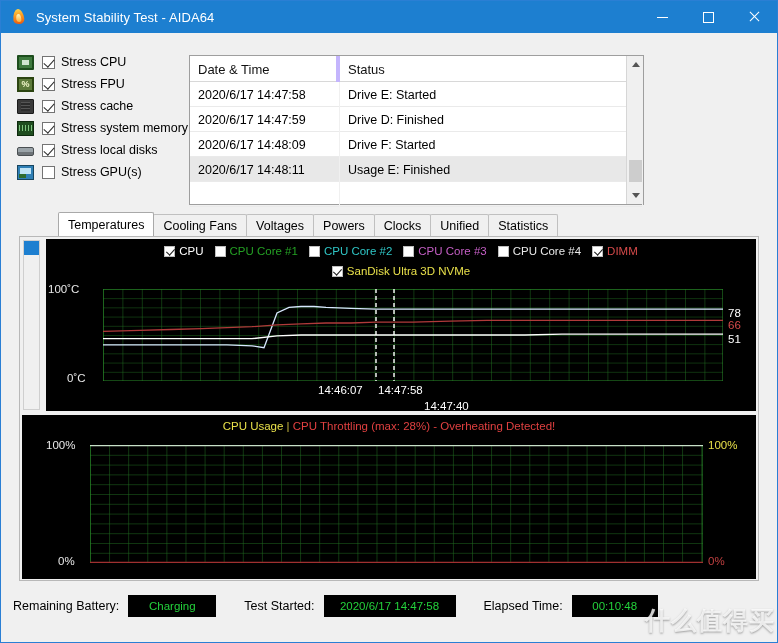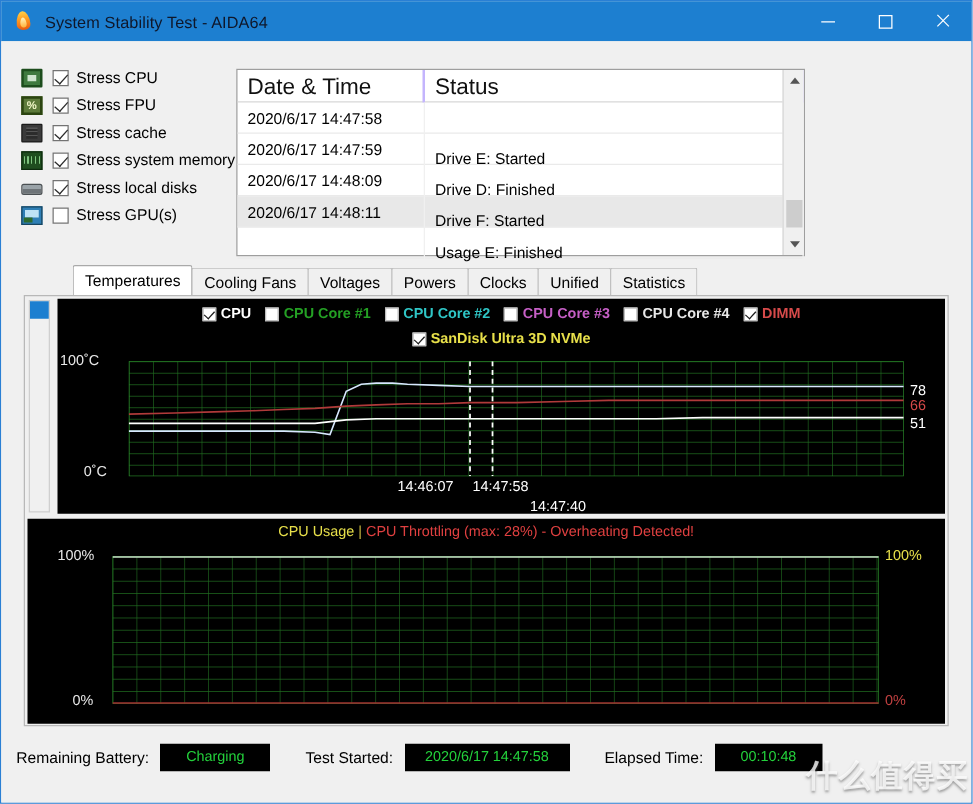--- a/index.html
+++ b/index.html
@@ -33,21 +33,21 @@
     background:linear-gradient(to bottom, #ffd24a 0%, #ff9a1f 45%, #e85a10 100%);
     border-radius:52% 48% 45% 55% / 72% 70% 30% 28%;
     transform:rotate(-7deg);
   }
   .flame:after {
     content:""; position:absolute; left:3px; top:5px; width:5px; height:8px;
     background:linear-gradient(to bottom,#fff6c0,#ffb23a);
     border-radius:50% 50% 45% 55% / 65% 65% 35% 35%;
   }
   .title-text {
-    color:#0f172a; font-size:13px; letter-spacing:.1px;
+    color:#ffffff; font-size:13px; letter-spacing:.1px;
     white-space:nowrap;
   }
   .win-btns { position:absolute; right:0; top:0; height:32px; display:flex; }
   .win-btn {
     width:46px; height:32px; display:flex; align-items:center; justify-content:center;
     color:#fff;
   }
   .glyph-min { width:11px; height:1px; background:#fff; }
   .glyph-max { width:11px; height:11px; border:1px solid #fff; }
   .glyph-close { position:relative; width:12px; height:12px; }
@@ -94,34 +94,34 @@
   .ic-gpu:after { content:""; position:absolute; left:2px; top:2px; right:2px; bottom:5px; background:#bfe3f5; }
   .ic-gpu:before { content:""; position:absolute; left:1px; bottom:1px; width:7px; height:4px; background:#2e6b2e; z-index:2; }
 
   
   .logwrap {
     position:absolute; left:188px; top:22px; width:455px; height:150px;
     background:#fff; border:1px solid #9e9e9e;
   }
   .log-head { display:flex; height:26px; border-bottom:1px solid #d8d8d8; }
   .log-head .col {
-    font-size:18px; color:#111; display:flex; align-items:center; padding-left:8px;
-    border-right:2px solid #c4b5fd; height:26px;
+    font-size:13px; color:#111; display:flex; align-items:center; padding-left:8px;
+    border-right:4px solid #c4b5fd; height:26px;
   }
   .col-dt { width:150px; }
   .col-st { flex:1; border-right:none; }
   .log-rows { position:relative; }
   .log-row { display:flex; height:25px; border-bottom:1px solid #eaeaea; }
   .log-row.sel { background:#e8e8e8; }
   .log-row .cell {
     font-size:12.5px; color:#000; display:flex; align-items:center; padding-left:8px; height:25px;
     border-right:1px solid #f0f0f0;
   }
   .cell-dt { width:150px; }
-  .cell-st { flex:1; border-right:none;margin-top:32px; }
+  .cell-st { flex:1; border-right:none; }
   .log-sb {
     position:absolute; right:0; top:0; width:17px; height:148px; background:#f0f0f0;
     border-left:1px solid #d6d6d6;
   }
   .sb-arrow { width:17px; height:17px; display:flex; align-items:center; justify-content:center; }
   .sb-arrow span { width:0;height:0;border-left:4px solid transparent;border-right:4px solid transparent; }
   .sb-up span { border-bottom:5px solid #555; }
   .sb-dn span { border-top:5px solid #555; }
   .sb-dn { position:absolute; bottom:0; left:0; }
   .sb-thumb { position:absolute; left:2px; top:104px; width:13px; height:22px; background:#cdcdcd; }
@@ -153,21 +153,21 @@
   }
   .vscroll-thumb { position:absolute; left:0px; top:0px; width:15px; height:14px; background:#1d7fd0; }
 
   
   .legend {
     position:absolute; left:0; top:6px; width:100%;
     display:flex; justify-content:center; align-items:center; gap:11px;
     font-size:11.5px;
   }
   .legend2 { top:26px; }
-  .lg { display:flex; align-items:center; gap:4px; white-space:nowrap;font-weight:bold; }
+  .lg { display:flex; align-items:center; gap:4px; white-space:nowrap; }
   .lgcb {
     width:11px; height:11px; background:#fff; border:1px solid #bdbdbd;
     position:relative; flex:none;
   }
   .lgcb.checked:after {
     content:""; position:absolute; left:2.5px; top:0px; width:4px; height:7px;
     border:solid #1a1a1a; border-width:0 1.5px 1.5px 0; transform:rotate(42deg);
   }
 
   .plot { position:absolute; }

